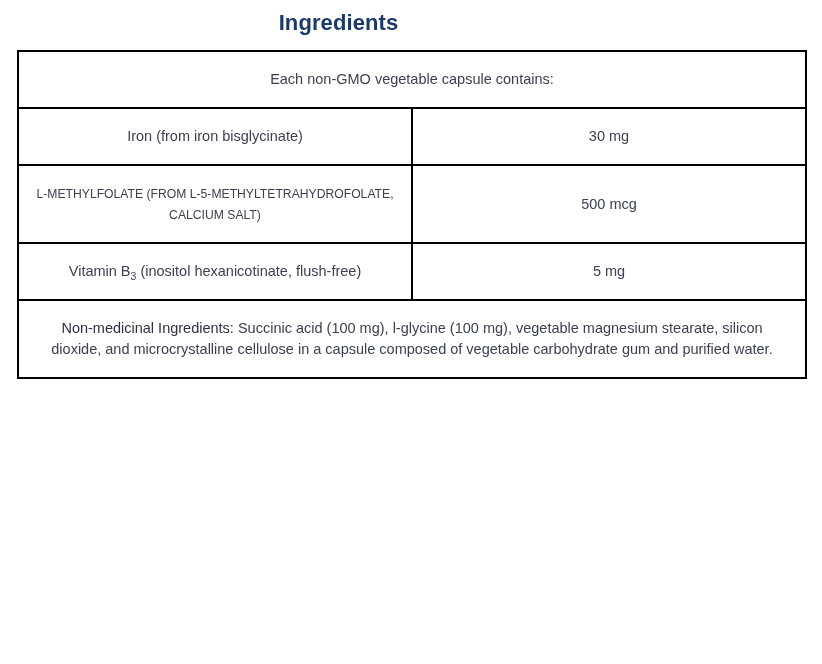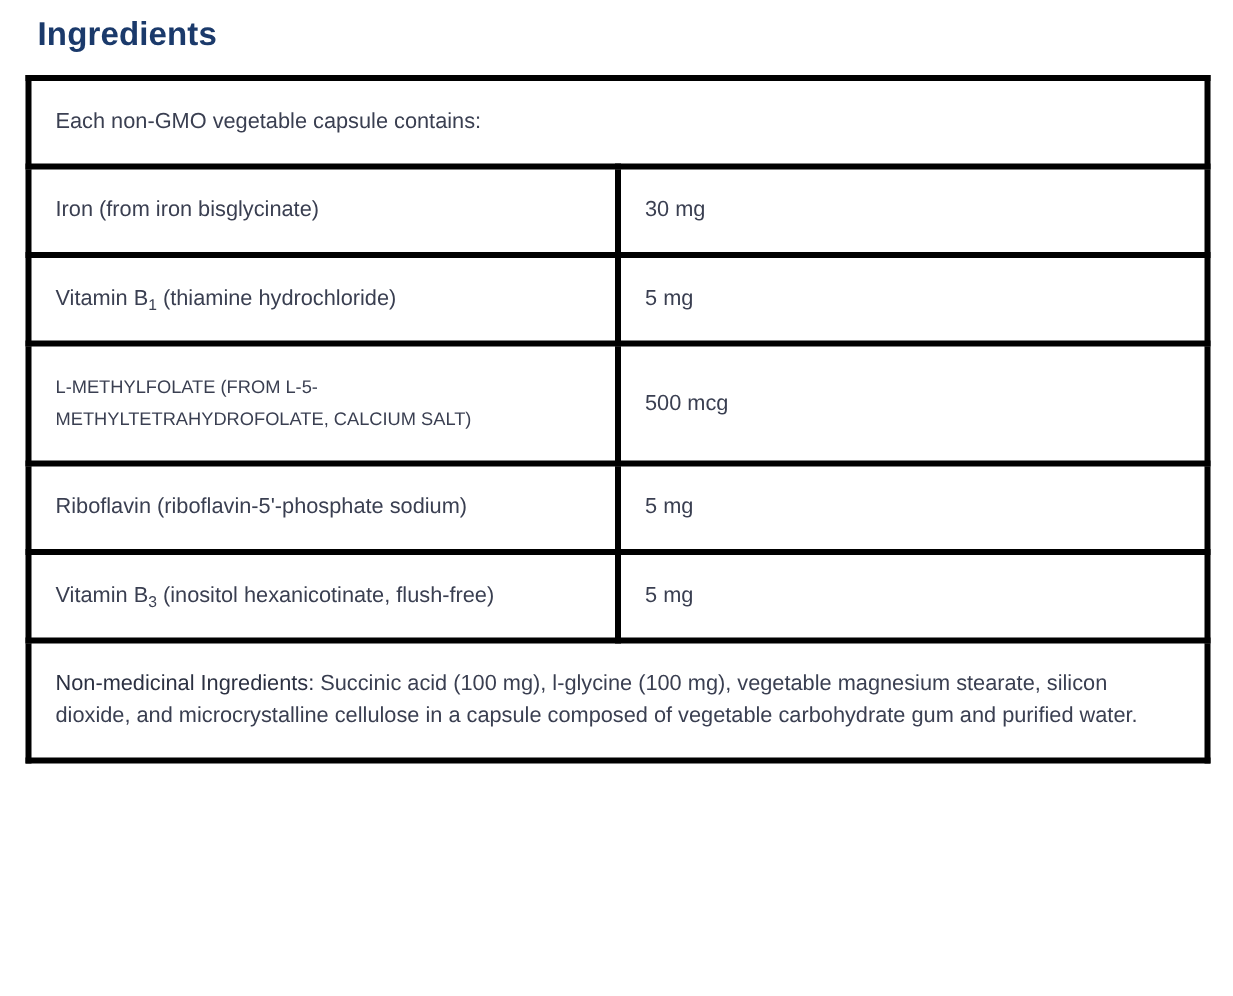--- a/index.html
+++ b/index.html
@@ -11,38 +11,39 @@
     width: 822px;
     height: 664px;
     font-family: "Liberation Sans", sans-serif;
     color: #2c3142;
     -webkit-font-smoothing: antialiased;
   }
   .page {
     width: 668px;
     box-sizing: border-box;
     padding: 0 16px;
+    text-align: center;
   }
   .page-title {
     font-size: 22px;
     font-weight: bold;
     color: #1b3a6b;
     margin: 10px 0 14px 9px;
     letter-spacing: 0.1px;
   }
   table.ingredients {
     width: 790px;
     border-collapse: collapse;
     table-layout: fixed;
     margin-left: 1px;
     border: 1px solid #e4e7ec;
     font-size: 14.5px;
   }
   table.ingredients td {
-    border: 4px solid #000000;
+    border: 2px solid #000000;
     padding: 17px 16px;
     vertical-align: middle;
     color: #3a3f51;
     font-weight: 300;
     line-height: 1.45;
   }
   td.header-cell {
     font-weight: bold;
     color: #2c3142;
     padding: 16px;
@@ -84,37 +85,29 @@
     <tbody>
       <tr>
         <td class="header-cell" colspan="2">Each non-GMO vegetable capsule contains:</td>
       </tr>
 
       <tr>
         <td class="name-col"><span>Iron (from iron bisglycinate)</span></td>
         <td class="amount-col">30 mg</td>
       </tr>
 
-      <tr>
-        <td class="name-col"><span>Vitamin B</span><sub>1</sub><span> (thiamine hydrochloride)</span></td>
-        <td class="amount-col">5 mg</td>
-      </tr>
 
 
 
       <tr>
         <td class="name-col"><span class="smallcaps">L-Methylfolate (from L-5-methyltetrahydrofolate, calcium salt)</span></td>
         <td class="amount-col">500 mcg</td>
       </tr>
 
 
-      <tr>
-        <td class="name-col"><span>Riboflavin (riboflavin-5'-phosphate sodium)</span></td>
-        <td class="amount-col">5 mg</td>
-      </tr>
 
       <tr>
         <td class="name-col"><span>Vitamin B</span><sub>3</sub><span> (inositol hexanicotinate, flush-free)</span></td>
         <td class="amount-col">5 mg</td>
       </tr>
 
       <tr>
         <td class="footer-cell" colspan="2"><span class="footer-label">Non-medicinal Ingredients:</span><span> Succinic acid (100 mg), l-glycine (100 mg), vegetable magnesium stearate, silicon dioxide, and microcrystalline cellulose in a capsule composed of vegetable carbohydrate gum and purified water.</span></td>
       </tr>
     </tbody>

